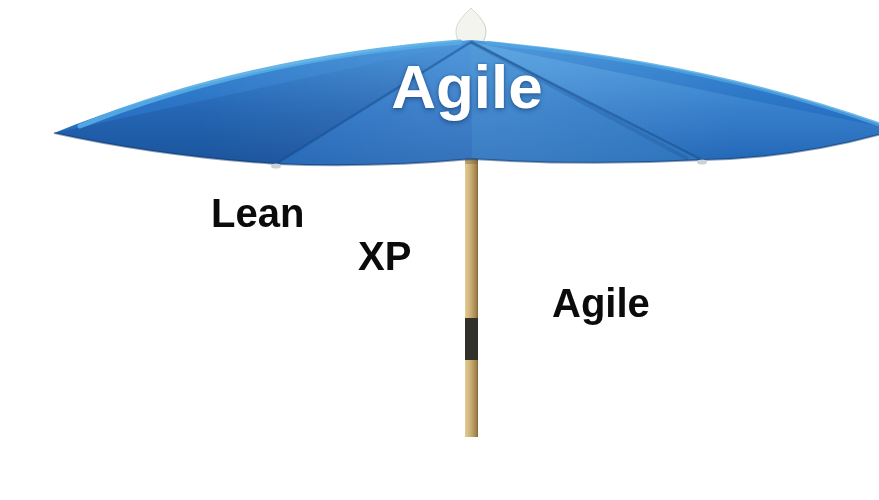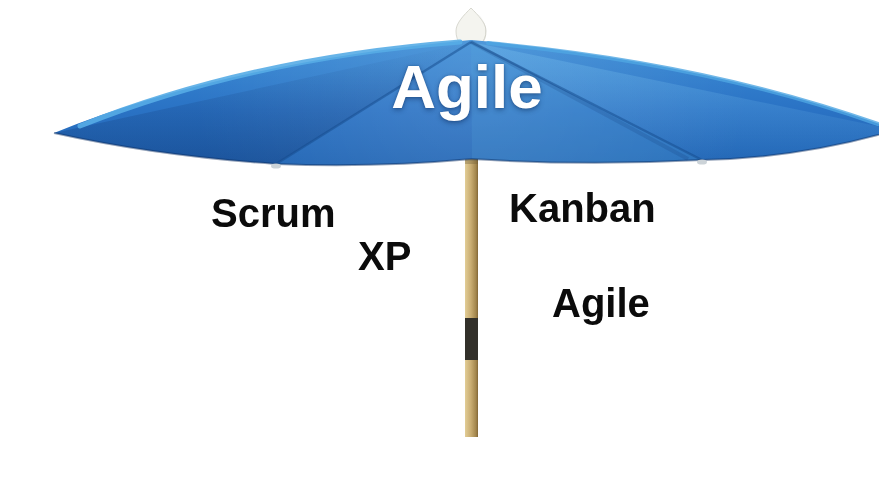--- a/index.html
+++ b/index.html
@@ -112,21 +112,20 @@
 
       <path d="M856 130 Q762 158 662 160 Q545 166 432 159 Q334 168 236 164 Q118 156 14 133" stroke="#0c2d60" stroke-width="2" opacity="0.45" fill="none"></path>
 
       <ellipse cx="236" cy="166" rx="5" ry="2.6" fill="#ccd3d8"></ellipse>
       <ellipse cx="662" cy="162" rx="5" ry="2.6" fill="#ccd3d8"></ellipse>
     </g>
   </svg>
 
   <div class="umbrella-title" style="color: rgb(255, 255, 255);">Agile</div>
 
-  <div class="method-label method-lean" style="color: rgb(11, 11, 11);">Scrum</div>
+  <div class="method-label method-lean" style="color: rgb(11, 11, 11);">Lean</div>
 
   <div class="method-label method-xp" style="color: rgb(11, 11, 11);">XP</div>
 
-  <div class="method-label method-kanban" style="color: rgb(11, 11, 11);">Kanban</div>
 
   <div class="method-label method-scrum" style="color: rgb(11, 11, 11);">Agile</div>
 
 </div>
 
 </body></html>

